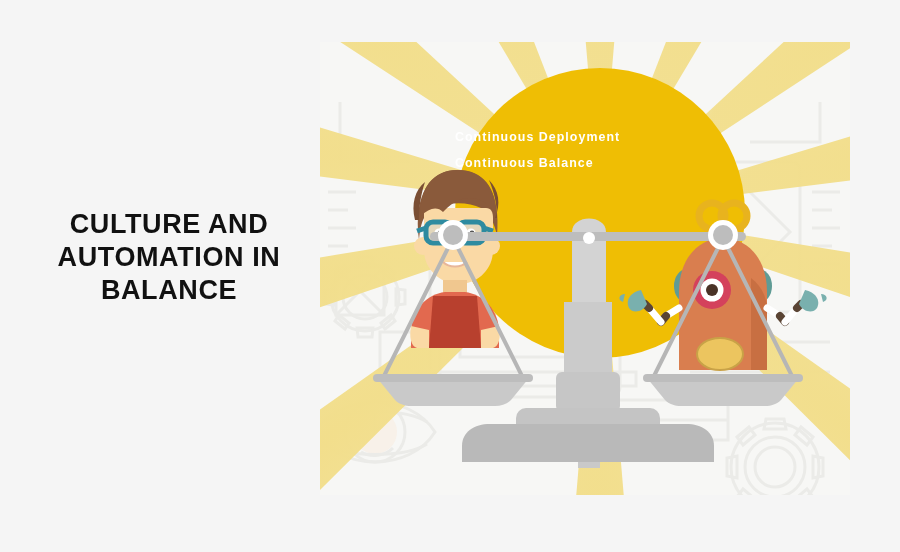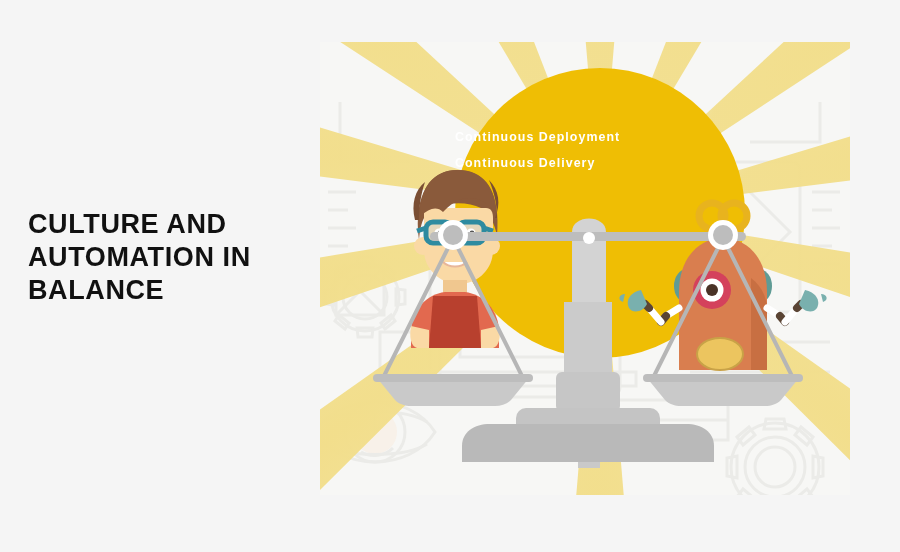--- a/index.html
+++ b/index.html
@@ -20,21 +20,21 @@
     width: 900px; height: 552px;
     background: #f5f5f5;
   }
 
   
   #headline {
     position: absolute;
     left: 28px;
     top: 208px;
     width: 282px;
-    text-align: left;
+    text-align: center;
     color: #111111;
     font-weight: 800;
     font-size: 27px;
     line-height: 33px;
     letter-spacing: 0.6px;
     text-transform: uppercase;
     font-family: "Liberation Sans", sans-serif;
     white-space: pre-line;
   }
 
@@ -216,21 +216,21 @@
               <path d="M0,0 L-52,-620 L52,-620 Z"></path>
             </g>
         </g>
       </g>
     </svg>
 
     <div class="sun"></div>
 
     <div class="sun-text">
       <div>Continuous Deployment</div>
-      <div>Continuous Delivery</div>
+      <div>Continuous Balance</div>
     </div>
 
     <svg class="figure-layer" viewBox="0 0 530 453" xmlns="http://www.w3.org/2000/svg">
       <g transform="translate(135,180)">
 
         <path d="M-36,18 C-42,-28 -24,-52 2,-52 C30,-52 46,-30 42,14 C40,2 34,-10 26,-14
                  C10,-22 -16,-20 -28,-8 C-33,-3 -35,6 -36,18 Z" fill="#8a5a3b"></path>
 
         <circle cx="-32" cy="24" r="9" fill="#fad9a5"></circle>
         <circle cx="36" cy="24" r="9" fill="#fad9a5"></circle>

